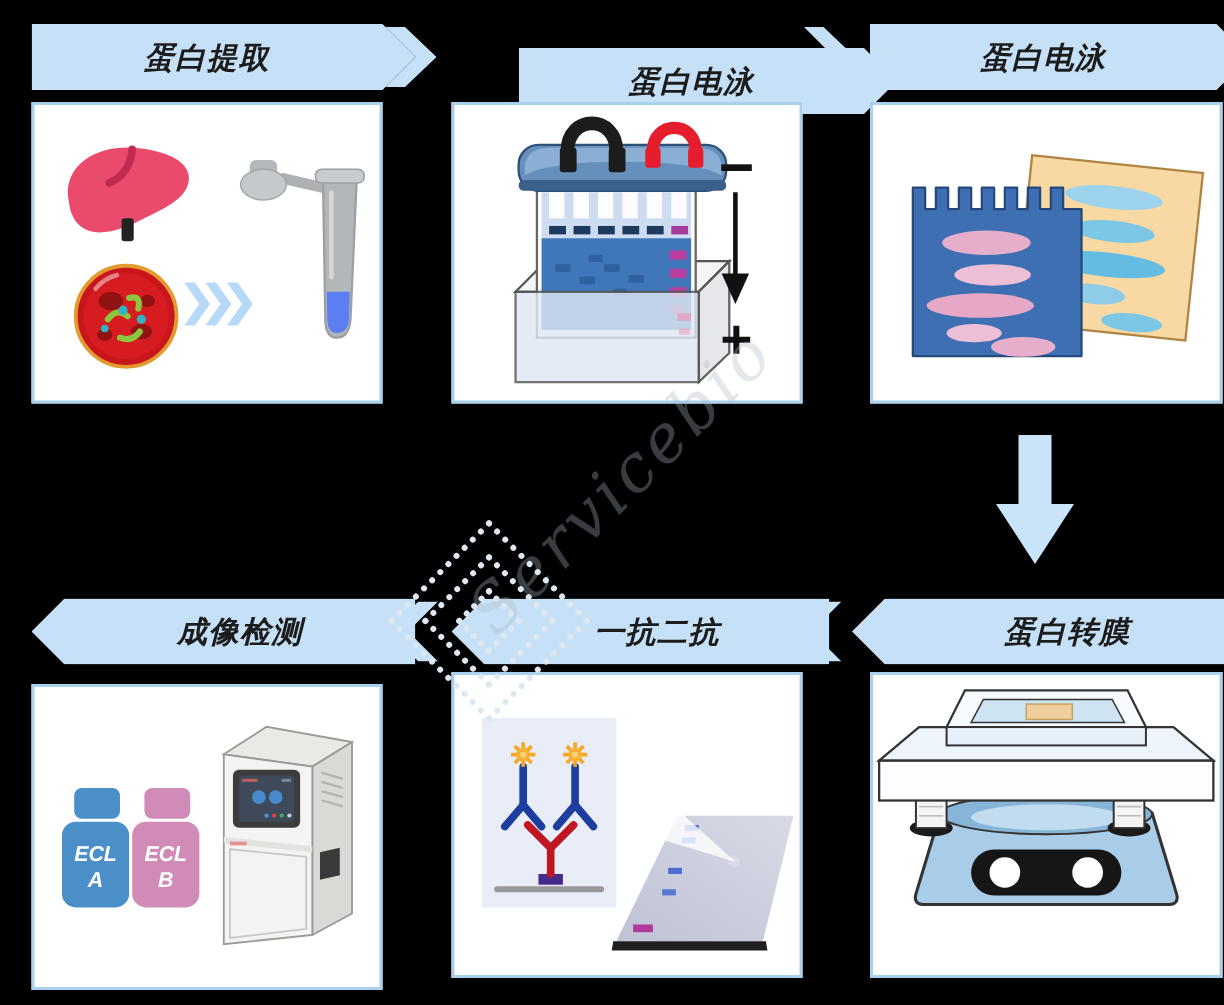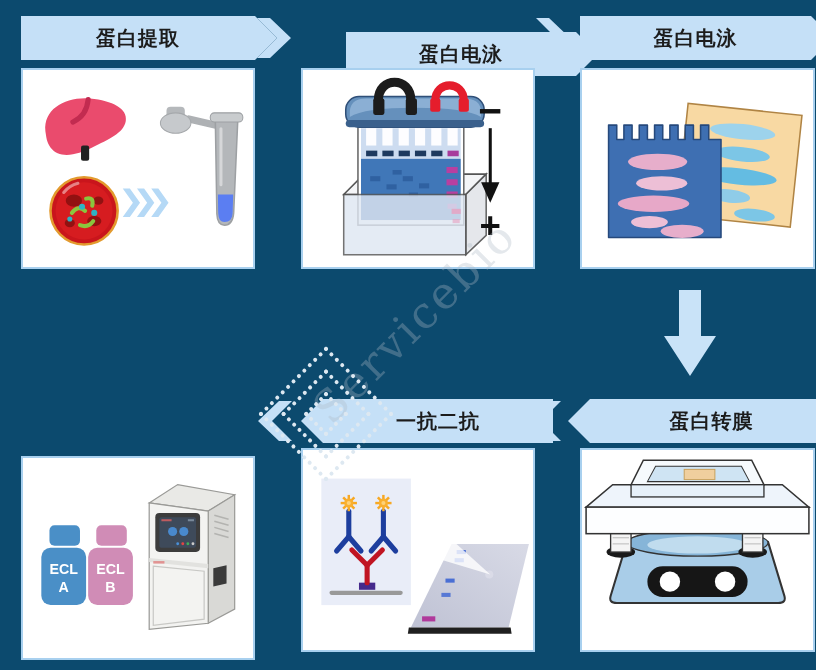--- a/index.html
+++ b/index.html
@@ -1,17 +1,17 @@
 <!DOCTYPE html>
 <html><head>
 <meta charset="utf-8">
 <style>
   html,body{margin:0;padding:0;background:#fff;}
-  .canvas{position:relative;width:816px;height:670px;background:#0c4a6e;overflow:hidden;
-          font-family:"Liberation Sans",sans-serif;}
+  .canvas{position:relative;width:816px;height:670px;background:#000000;overflow:hidden;
+          font-family:"Liberation Sans",sans-serif;font-style:italic;}
   
   .banner{position:absolute;height:44px;background:#c5e0f7;display:flex;align-items:center;
           justify-content:center;font-size:20px;font-weight:bold;color:#1c1c1c;letter-spacing:1px;}
   .banner.pt-right{clip-path:polygon(0 0,calc(100% - 22px) 0,100% 50%,calc(100% - 22px) 100%,0 100%);
                    padding-right:22px;}
   .banner.pt-left{clip-path:polygon(22px 0,100% 0,100% 100%,22px 100%,0 50%);
                   padding-left:22px;}
   .chev{position:absolute;width:34px;height:40px;}
   .down-arrow{position:absolute;left:664px;top:290px;width:52px;height:86px;}
   
@@ -191,20 +191,23 @@
   </div>
   <svg class="chev c3" viewBox="0 0 34 40">
     <polygon points="34,0 21,0 0,20 21,40 34,40 14,20" fill="#c5e0f7"></polygon>
   </svg>
   <div class="banner pt-left b5">
     <span>一抗二抗</span>
   </div>
   <svg class="chev c4" viewBox="0 0 34 40">
     <polygon points="34,0 21,0 0,20 21,40 34,40 14,20" fill="#c5e0f7"></polygon>
   </svg>
+  <div class="banner pt-left b6">
+    <span>成像检测</span>
+  </div>
 
   <div class="panel p4">
     <svg viewBox="0 0 226 196" preserveAspectRatio="none">
       <g>
         <path d="M34,150 Q26,150 28,143 L44,90 L182,90 L198,143 Q200,150 192,150 Z" fill="#a9cde8" stroke="#333" stroke-width="2" stroke-linejoin="round"></path>
         <ellipse cx="113" cy="91" rx="69" ry="13" fill="#86b5d8" stroke="#333" stroke-width="1.3"></ellipse>
         <ellipse cx="113" cy="93" rx="49" ry="8.5" fill="#c0dcee"></ellipse>
         <rect x="64" y="114" width="98" height="30" rx="15" fill="#161616"></rect>
         <circle cx="86" cy="129" r="10" fill="#ffffff"></circle>
         <circle cx="140" cy="129" r="10" fill="#ffffff"></circle>

